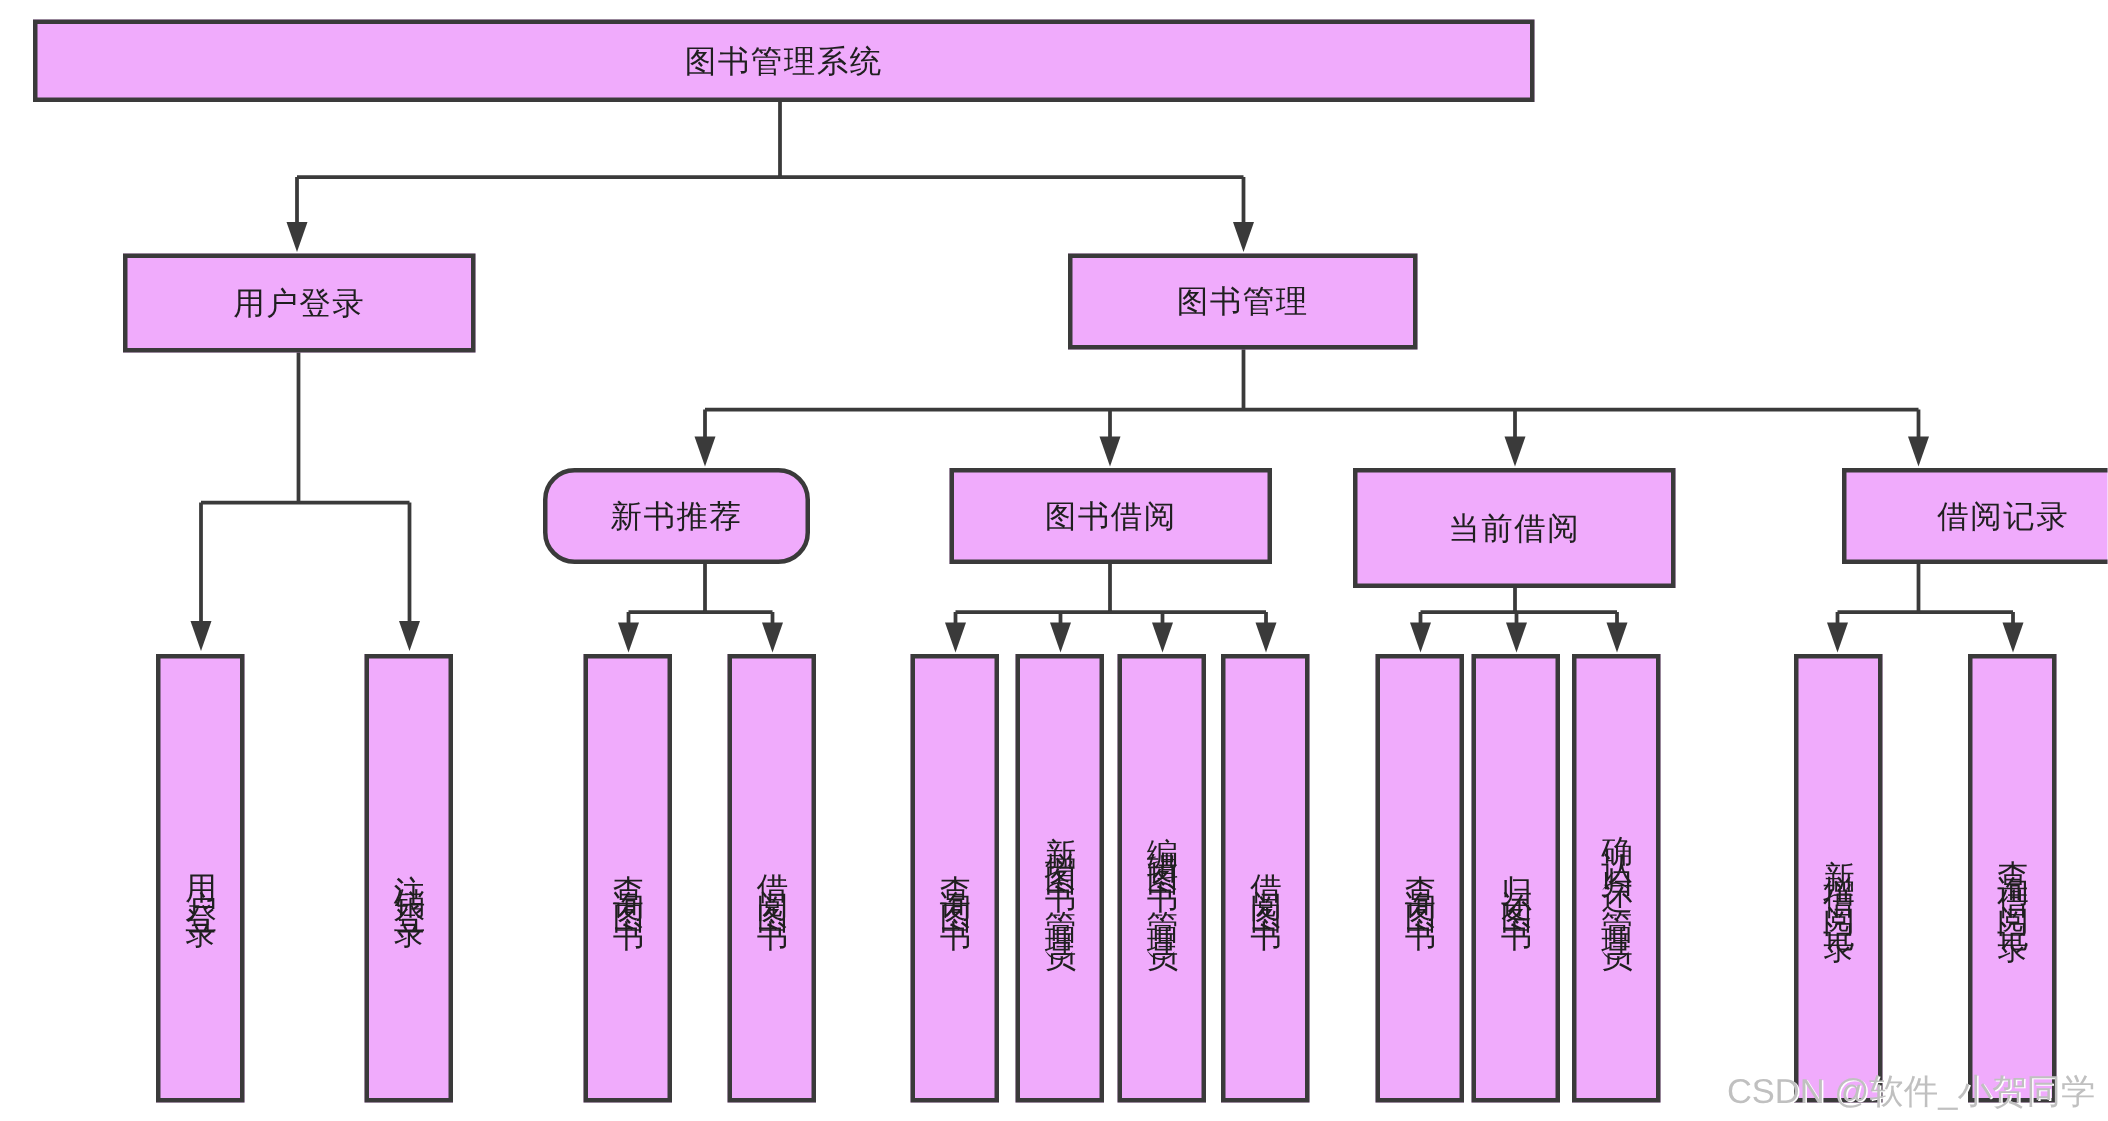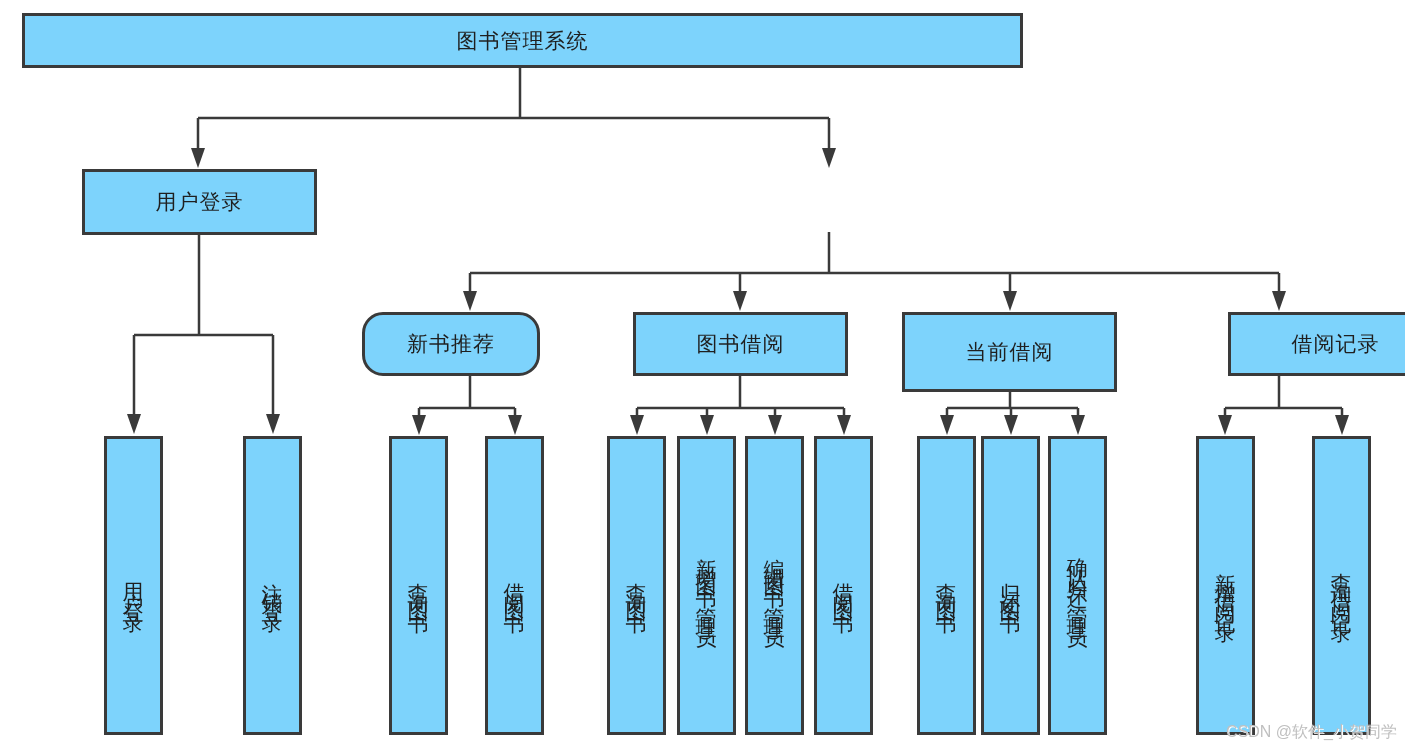--- a/index.html
+++ b/index.html
@@ -17,21 +17,21 @@
     position: absolute;
     left: 0; top: 0;
     width: 1405px; height: 747px;
     z-index: 0;
   }
 
   .node {
     position: absolute;
     box-sizing: border-box;
     border: 3px solid #3a3a3a;
-    background: #7dd3fc;
+    background: #f0abfc;
     display: flex;
     align-items: center;
     justify-content: center;
     color: #1f1f1f;
     z-index: 1;
   }
 
   .node .hlabel {
     font-size: 21px;
     letter-spacing: 1px;
@@ -73,21 +73,21 @@
   .n-lf-8  { left: 917px; }
   .n-lf-9  { left: 981px; }
   .n-lf-10 { left: 1048px; }
   .n-lf-11 { left: 1196px; }
   .n-lf-12 { left: 1312px; }
 
   .watermark {
     position: absolute;
     right: 8px;
     bottom: 4px;
-    font-size: 16px;
+    font-size: 23px;
     color: #c0c0c0;
     text-shadow: 1px 1px 0 #ffffff;
     z-index: 2;
     white-space: nowrap;
   }
 </style>
 </head>
 <body>
 
 <div class="canvas">
@@ -150,20 +150,23 @@
     </g>
   </svg>
 
   <div class="node n-root">
     <span class="hlabel">图书管理系统</span>
   </div>
 
   <div class="node n-l2-0">
     <span class="hlabel">用户登录</span>
   </div>
+  <div class="node n-l2-1">
+    <span class="hlabel">图书管理</span>
+  </div>
 
   <div class="node n-l3-0">
     <span class="hlabel">新书推荐</span>
   </div>
   <div class="node n-l3-1">
     <span class="hlabel">图书借阅</span>
   </div>
   <div class="node n-l3-2">
     <span class="hlabel">当前借阅</span>
   </div>

